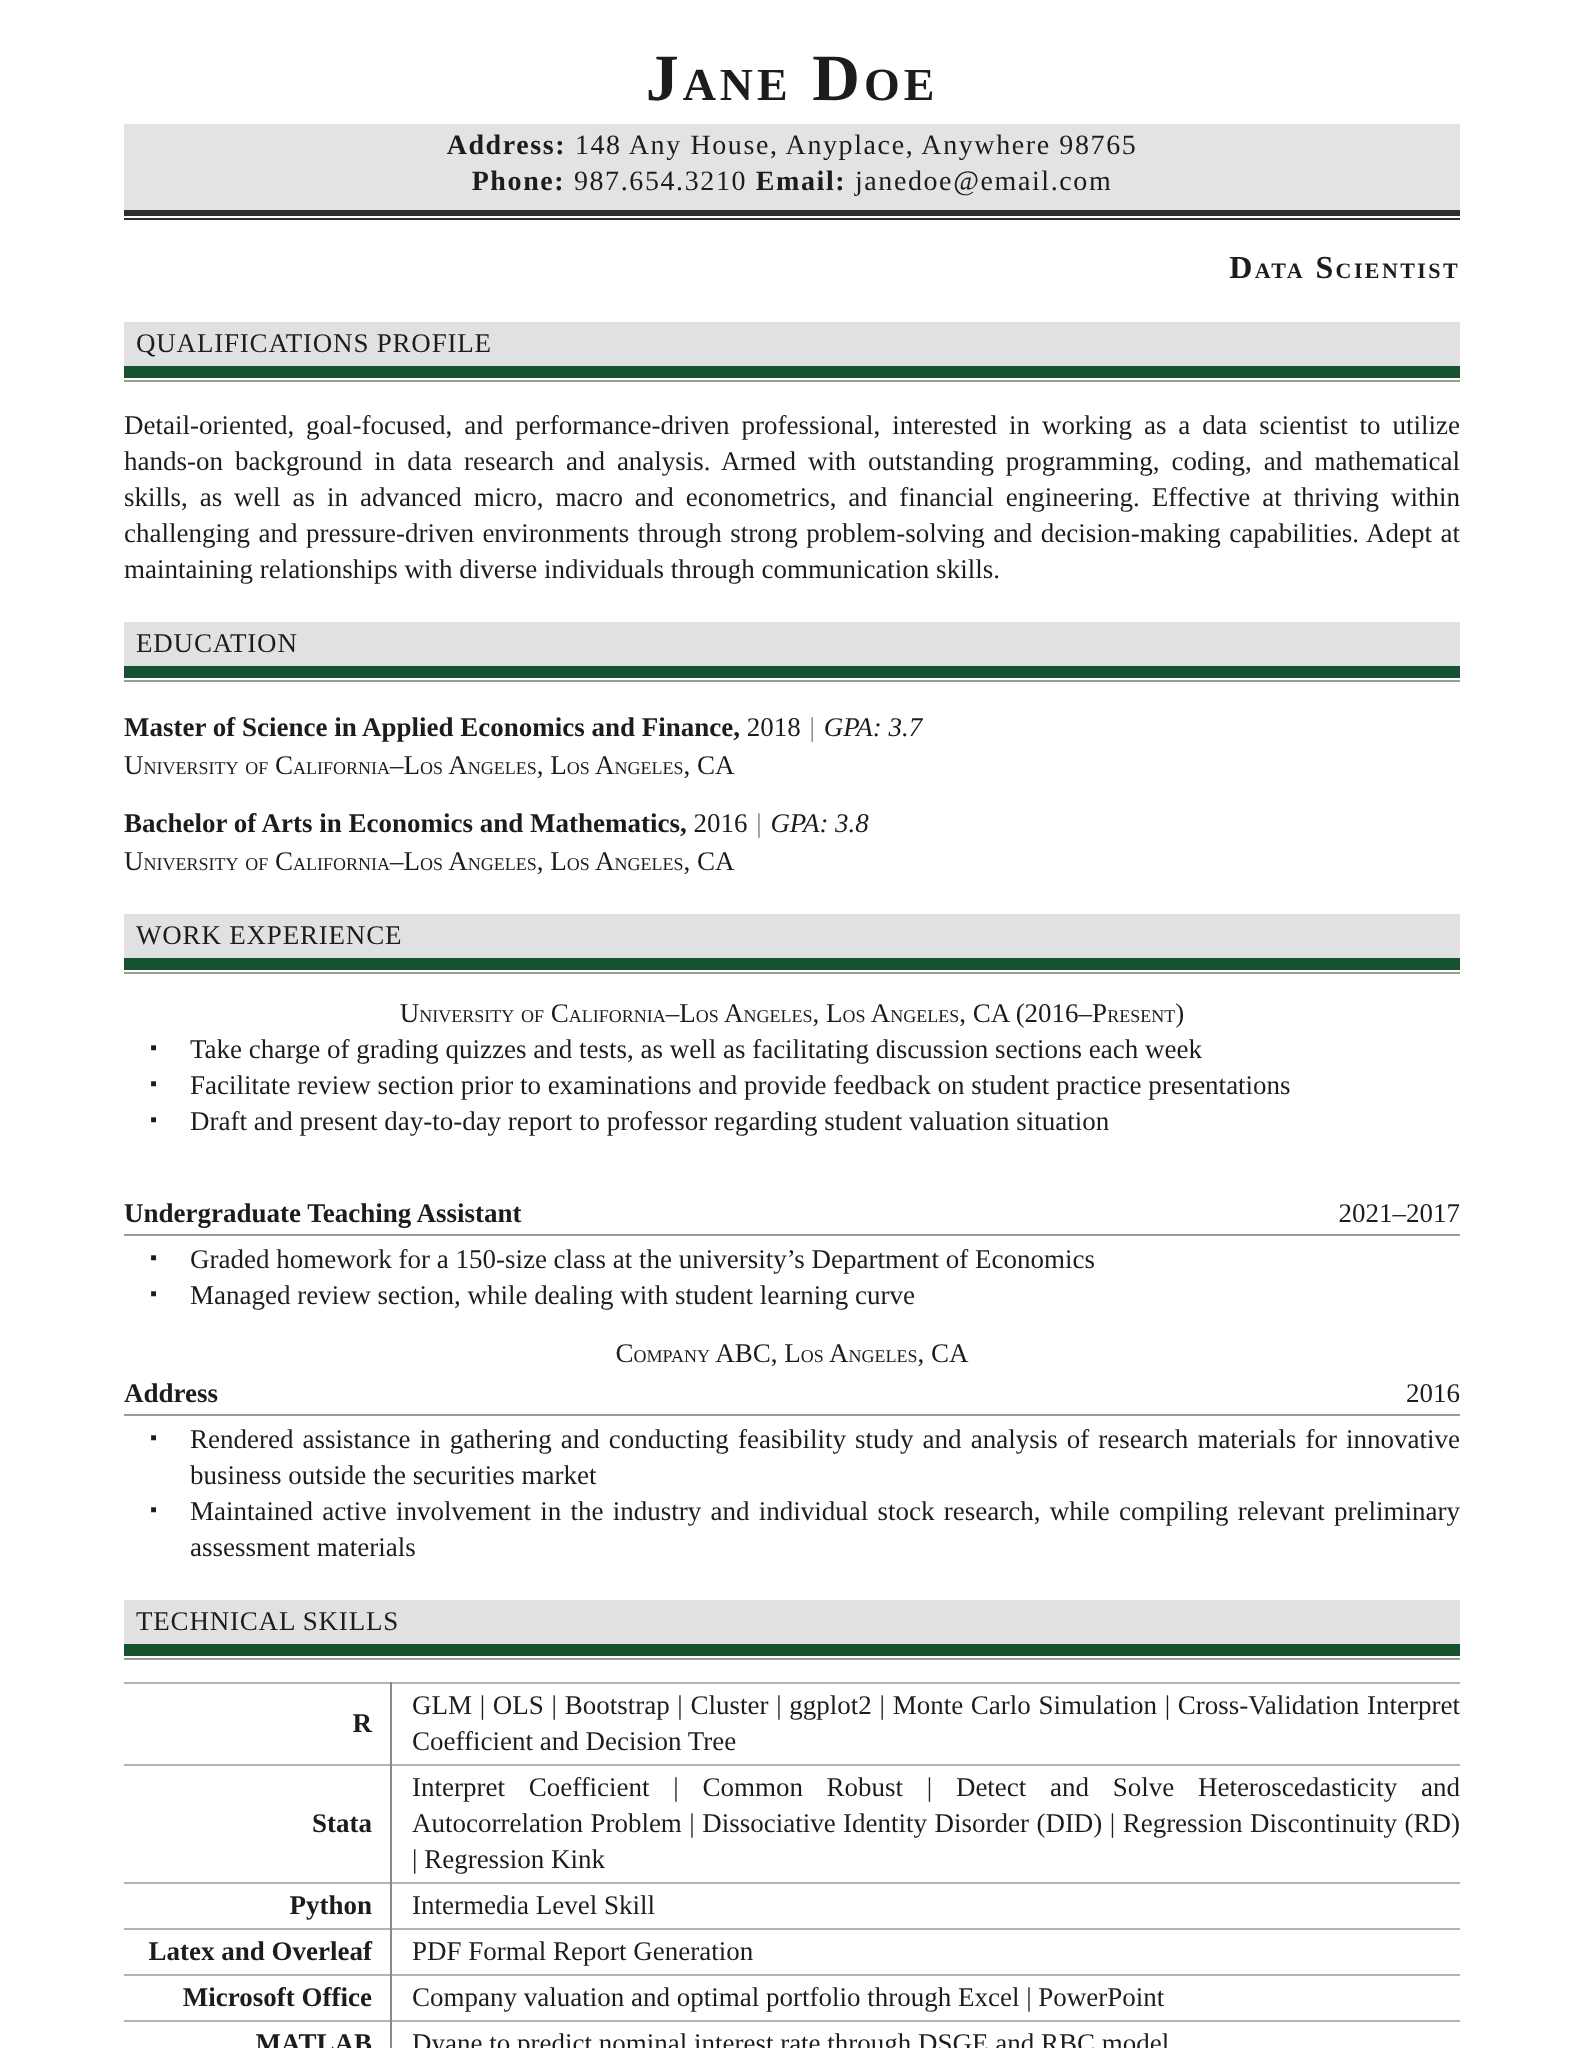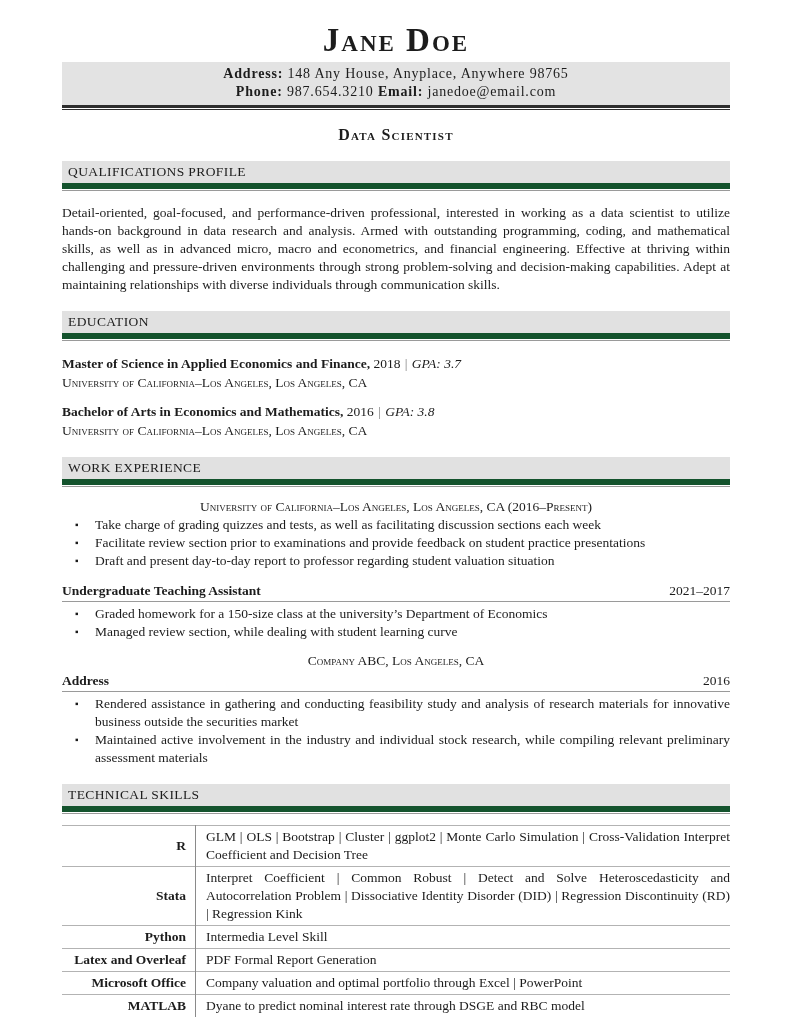--- a/index.html
+++ b/index.html
@@ -32,21 +32,21 @@
     font-size: 14px;
     line-height: 18px;
     letter-spacing: 0.8px;
     padding: 3px 0 4px 0;
   }
   .rule-thick { border-top: 3px solid #2e2e2e; }
   .rule-thin  { border-top: 1px solid #2e2e2e; margin-top: 1px; }
 
   .doc-title {
     margin-top: 16px;
-    text-align: center;
+    text-align: right;
     font-variant: small-caps;
     font-weight: bold;
     font-size: 16px;
     letter-spacing: 1.2px;
   }
 
   
   .section-bar {
     margin-top: 17px;
     background: #e1e1e1;
@@ -84,21 +84,21 @@
     display: flex;
     justify-content: space-between;
     align-items: baseline;
     font-size: 13.5px;
     line-height: 18px;
     border-bottom: 1px solid #9a9a9a;
     padding-bottom: 1px;
     margin-top: 2px;
     margin-bottom: 3px;
   }
-  .role-header.standalone { margin-top: 12px; gap: 48px; }
+  .role-header.standalone { margin-top: 28px; gap: 48px; }
   .bullet {
     display: flex;
     font-size: 13.5px;
     line-height: 18px;
   }
   .bullet-marker {
     flex: 0 0 20px;
     padding-left: 13px;
     font-size: 10px;
     line-height: 18px;

